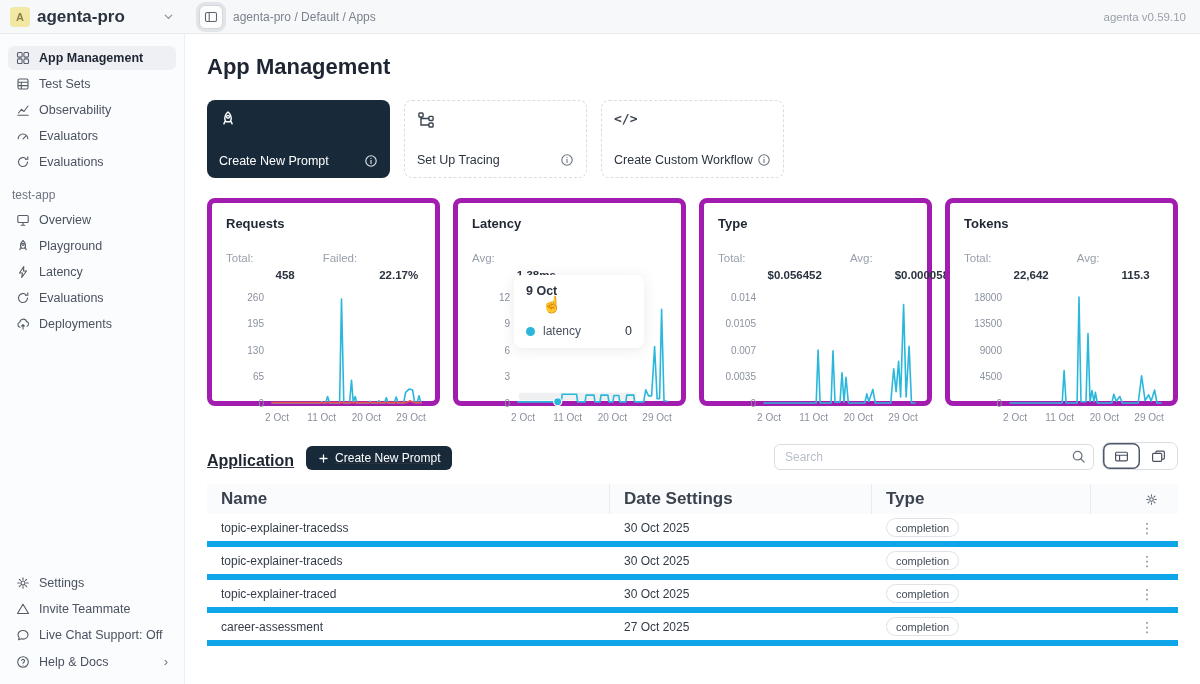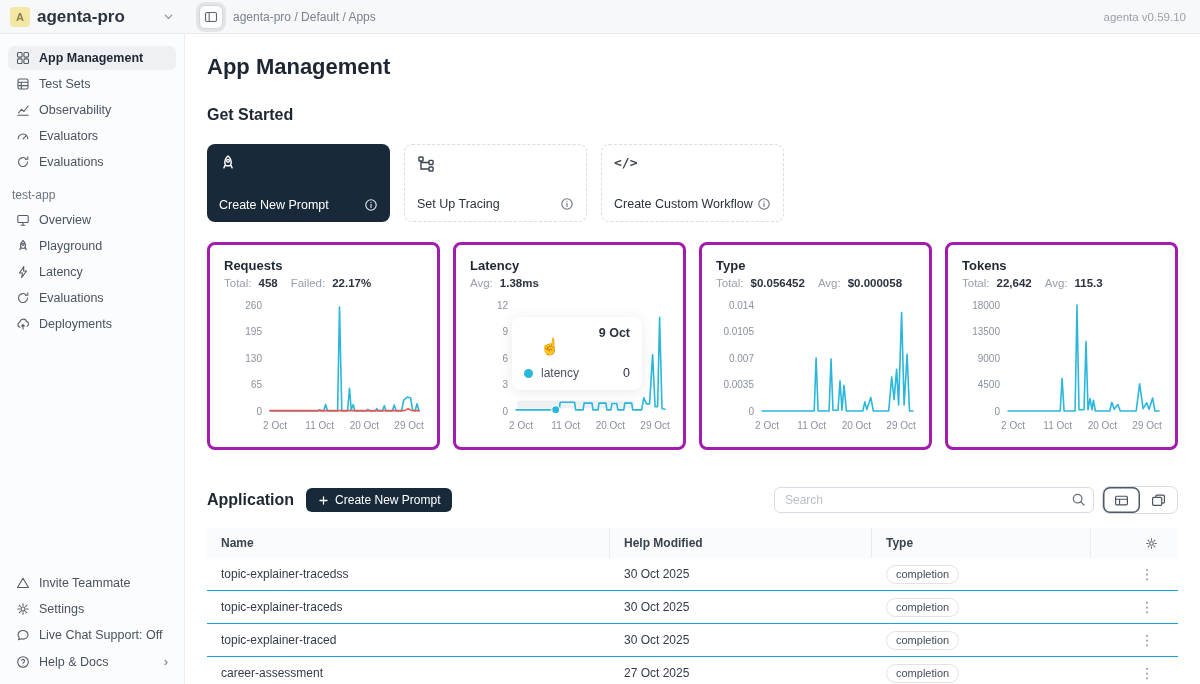--- a/index.html
+++ b/index.html
@@ -44,64 +44,64 @@
   .gs-card .gs-icon { display:flex; color:#3b434f; }
   .gs-card.dark .gs-icon { color:#fff; }
   .gs-label { position:absolute; left:12px; bottom:10px; font-size:12.5px; font-weight:500; color:#2b3340;}
   .gs-card.dark .gs-label { color:#fff; }
   .gs-info { position:absolute; right:12px; bottom:10px; display:flex; color:#6b7280; }
   .gs-card.dark .gs-info { color:#e4e8ec; }
   .code-glyph { font-family:"DejaVu Sans Mono", monospace; font-size:13px; font-weight:600; }
 
   
   .charts-row { display:flex; gap:13px; margin-top:20px; }
-  .chart-card { width:233px; height:208px; border:3px solid #a21caf; border-radius:8px;
+  .chart-card { width:233px; height:208px; border:5px solid #a21caf; border-radius:8px;
     padding:13px 14px 8px; position:relative; background:#fff; }
   .cc-title { font-size:13px; font-weight:700; color:#1f2633; }
-  .cc-stats { margin-top:4px; font-size:11.5px; display:flex; gap:7px; align-items:center; }
+  .cc-stats { margin-top:4px; font-size:11.5px; display:flex; gap:22px; align-items:center; }
   .cc-stats .sl { color:#98a0ac; }
-  .cc-stats .sv { color:#2b3340; font-weight:700; margin-right:6px; }
+  .cc-stats .sv { color:#2b3340; font-weight:700; margin-right:6px;margin-top:34px; }
   .chart-slot { margin-top:6px; }
   .tick { font:10px "Liberation Sans", sans-serif; fill:#8a919e; }
 
   
   .tooltip { position:absolute; left:56px; top:72px; width:130px; padding:9px 12px 10px;
-    background:#fff; border-radius:8px; box-shadow:0 2px 14px rgba(40,50,60,.10); z-index:3;text-align:right; }
+    background:#fff; border-radius:8px; box-shadow:0 2px 14px rgba(40,50,60,.10); z-index:3; }
   .tt-title { font-size:12.5px; font-weight:600; color:#2b3340; }
   .tt-row { margin-top:26px; display:flex; align-items:center; gap:8px; }
   .tt-dot { width:9px; height:9px; border-radius:50%; background:#2bb7dc; }
   .tt-name { font-size:12px; color:#4a5260; }
   .tt-val { margin-left:auto; font-size:12.5px; color:#2b3340; }
   .cursor-glyph { position:absolute; left:84px; top:92px; z-index:4; font-size:16px; color:#4b5563; }
 
   
-  .app-header { display:flex; align-items:center; margin-top:36px; }
+  .app-header { display:flex; align-items:flex-end; margin-top:36px;text-decoration:underline; }
   .app-header h2 { margin-top:0; }
   .create-btn { margin-left:12px; display:inline-flex; align-items:center; gap:6px; background:#182a3a;
     color:#fff; border:none; border-radius:6px; height:24px; padding:0 12px; font-size:12px;
     font-family:inherit; cursor:pointer; }
   .search-wrap { margin-left:auto; position:relative; }
   .search-input { width:320px; height:26px; border:1px solid #d9dde3; border-radius:6px;
     padding:0 30px 0 10px; font-size:12px; font-family:inherit; color:#2b3340; background:#fff; }
   .search-input::placeholder { color:#b9bfc9; }
   .search-icon { position:absolute; right:8px; top:5px; color:#6b7280; display:flex; }
   .view-toggle { margin-left:8px; display:flex; border:1px solid #d9dde3; border-radius:8px; height:28px; }
   .vt-btn { width:37px; display:flex; align-items:center; justify-content:center; color:#4a5260;
     cursor:pointer; border-radius:7px; }
   .vt-btn.active { box-shadow:inset 0 0 0 1.5px #4d5868; }
 
   
   .app-table { margin-top:14px; width:971px; }
   .t-head, .t-row { display:grid; grid-template-columns:403px 262px 219px 87px; align-items:center; }
   .t-head { height:30px; background:#fafbfc; }
-  .t-head .th { font-size:12px; font-weight:700; color:#3b434f; padding-left:14px; height:100%;
+  .t-head .th { font-size:17px; font-weight:700; color:#3b434f; padding-left:14px; height:100%;
     display:flex; align-items:center; }
   .t-head .th.sep { border-right:1px solid #e9ebef; }
   .t-head .th-gear { display:flex; justify-content:flex-end; padding-right:20px; color:#5b6470; }
-  .t-row { height:33px; border-bottom:1px solid #0ea5e9; cursor:pointer; }
+  .t-row { height:33px; border-bottom:6px solid #0ea5e9; cursor:pointer; }
   .t-row .cell { font-size:12px; color:#333b47; padding-left:14px; }
   .badge { display:inline-block; padding:2.5px 9px; border:1px solid #dfe2e7; border-radius:11px;
     font-size:11px; color:#434c59; background:#fff; margin-left:14px; }
   .kebab { text-align:right; padding-right:24px; color:#818893; font-size:14px; cursor:pointer; }
 </style>
 </head>
 <body>
 
 <div class="topbar">
   <div class="tb-left">
@@ -219,34 +219,34 @@
           <path d="M4.2 10.3a2.6 2.6 0 0 1-.4-5.1 3.5 3.5 0 0 1 6.8-.6 2.4 2.4 0 0 1 .4 4.6"></path>
           <path d="M7 12V7.6M5.6 9L7 7.6 8.4 9"></path>
         </svg>
       </span>
     <span>Deployments</span>
   </div>
 
   <div class="side-footer">
     <div class="side-item">
       <span class="sicon">
-          <svg width="14" height="14" viewBox="0 0 14 14" fill="none" stroke="currentColor" stroke-width="1.1" stroke-linejoin="round">
-            <path d="M7 2.2l5.5 9.3H1.5z"></path>
-          </svg>
-        </span>
-      <span>Invite Teammate</span>
-    </div>
-    <div class="side-item">
-      <span class="sicon">
           <svg width="14" height="14" viewBox="0 0 14 14" fill="none" stroke="currentColor" stroke-width="1.1" stroke-linecap="round">
             <circle cx="7" cy="7" r="2"></circle>
             <path d="M7 1.8v1.6M7 10.6v1.6M1.8 7h1.6M10.6 7h1.6M3.3 3.3l1.1 1.1M9.6 9.6l1.1 1.1M10.7 3.3L9.6 4.4M4.4 9.6l-1.1 1.1"></path>
           </svg>
         </span>
       <span>Settings</span>
+    </div>
+    <div class="side-item">
+      <span class="sicon">
+          <svg width="14" height="14" viewBox="0 0 14 14" fill="none" stroke="currentColor" stroke-width="1.1" stroke-linejoin="round">
+            <path d="M7 2.2l5.5 9.3H1.5z"></path>
+          </svg>
+        </span>
+      <span>Invite Teammate</span>
     </div>
     <div class="side-item">
       <span class="sicon">
           <svg width="14" height="14" viewBox="0 0 14 14" fill="none" stroke="currentColor" stroke-width="1.1" stroke-linejoin="round">
             <path d="M12 6.8c0 2.4-2.2 4.3-5 4.3-.6 0-1.2-.1-1.7-.3L2.5 11.8l.7-2.2A4.1 4.1 0 0 1 2 6.8c0-2.4 2.2-4.3 5-4.3s5 1.9 5 4.3z"></path>
           </svg>
         </span>
       <span>Live Chat Support: Off</span>
     </div>
     <div class="side-item">
@@ -259,21 +259,20 @@
         </span>
       <span>Help &amp; Docs</span>
       <span class="chev">›</span>
     </div>
   </div>
 </div>
 
 <div class="main">
   <h1 class="page-title">App Management</h1>
 
-  <h2 class="section-title">Get Started</h2>
 
   <div class="gs-row">
     <div class="gs-card dark">
       <span class="gs-icon">
           <svg width="18" height="18" viewBox="0 0 14 14" fill="none" stroke="currentColor" stroke-width="1.1" stroke-linecap="round" stroke-linejoin="round">
             <path d="M7 1.5C8.8 3 9.5 5 9.5 7l-.9 2.2H5.4L4.5 7c0-2 .7-4 2.5-5.5z"></path>
             <circle cx="7" cy="5.3" r="1.1"></circle>
             <path d="M4.8 8.6L3.8 10.8M9.2 8.6l1 2.2"></path>
           </svg>
         </span>
@@ -452,21 +451,21 @@
               <path d="M4.5 4V3a1 1 0 0 1 1-1h6a1 1 0 0 1 1 1v5.5a1 1 0 0 1-1 1H10"></path>
             </svg>
           </span>
       </div>
     </div>
   </div>
 
   <div class="app-table">
     <div class="t-head">
       <div class="th sep">Name</div>
-      <div class="th sep">Help Modified</div>
+      <div class="th sep">Date Settings</div>
       <div class="th sep">Type</div>
       <div class="th th-gear">
         <span style="display:flex">
             <svg width="13" height="13" viewBox="0 0 14 14" fill="none" stroke="currentColor" stroke-width="1.1" stroke-linecap="round">
               <circle cx="7" cy="7" r="2"></circle>
               <path d="M7 1.8v1.6M7 10.6v1.6M1.8 7h1.6M10.6 7h1.6M3.3 3.3l1.1 1.1M9.6 9.6l1.1 1.1M10.7 3.3L9.6 4.4M4.4 9.6l-1.1 1.1"></path>
             </svg>
           </span>
       </div>
     </div>

